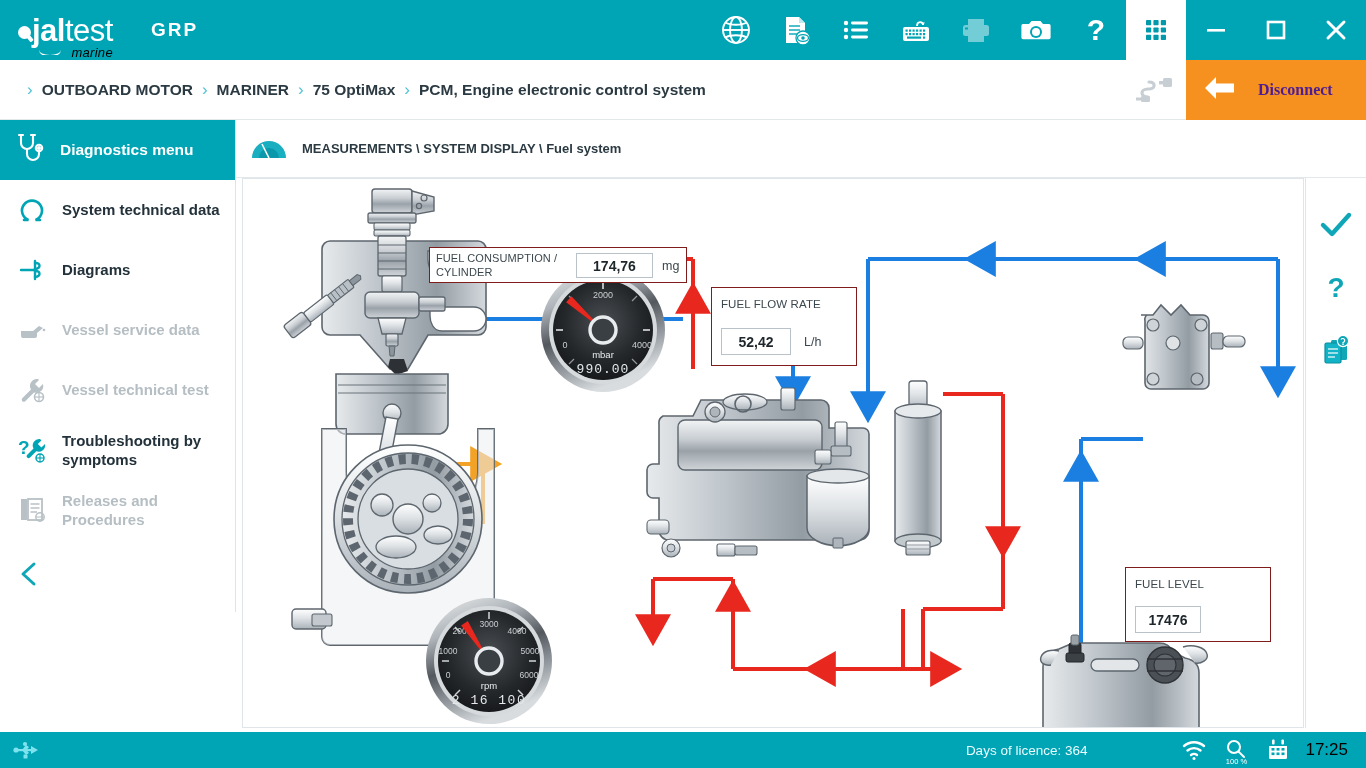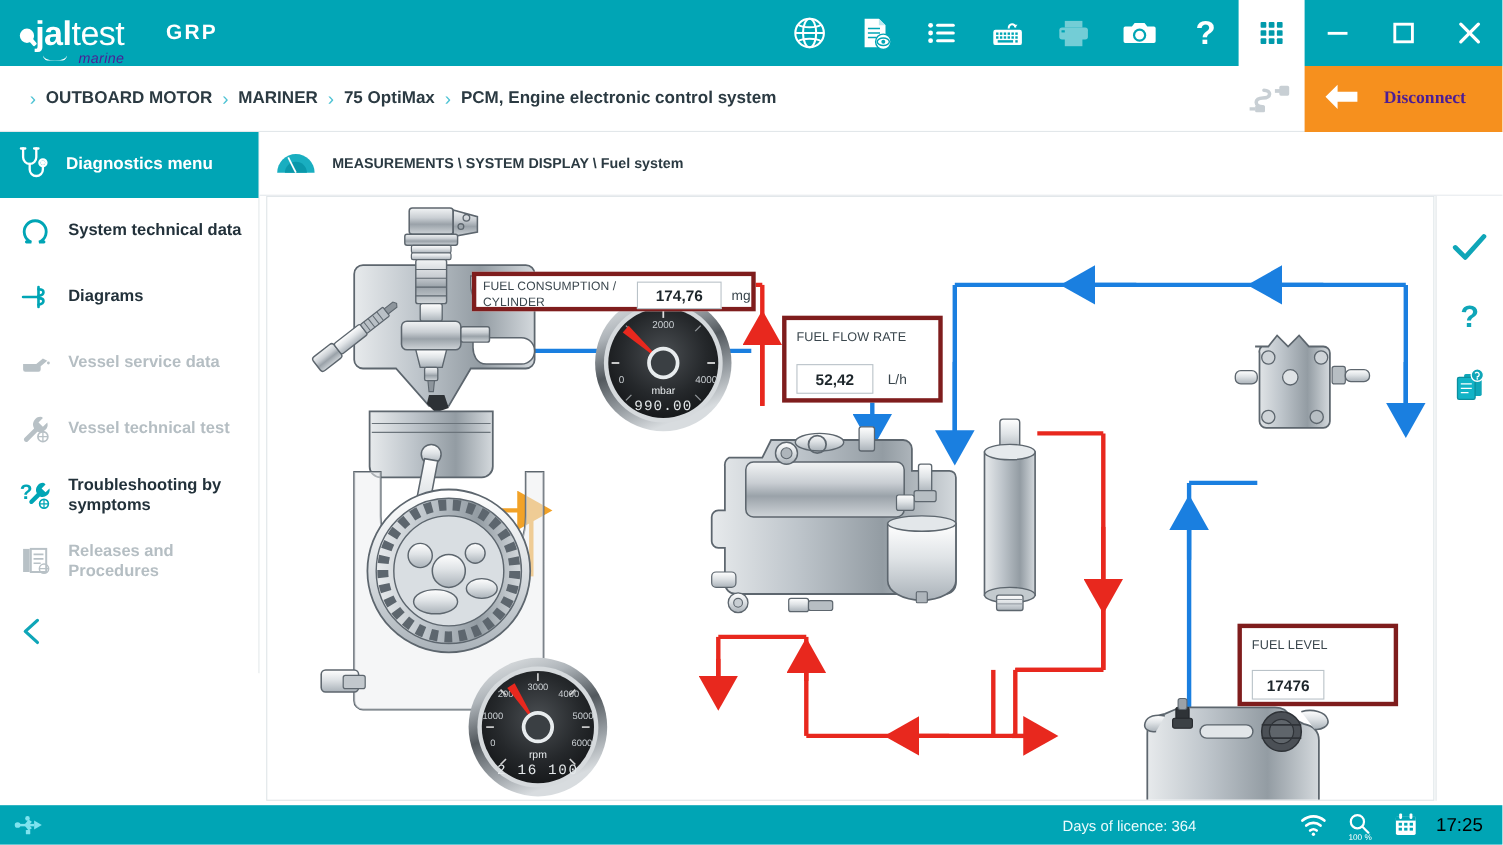--- a/index.html
+++ b/index.html
@@ -30,21 +30,21 @@
   }
   .logo-dot:after {
     content: ""; position: absolute; width: 4px; height: 7px;
     background: #ffffff; transform: rotate(-40deg);
     right: -1px; bottom: -3px; border-radius: 1px;
   }
   .logo-jal { font-size: 31px; font-weight: bold; color: #ffffff; letter-spacing: -0.5px; }
   .logo-test { font-size: 31px; font-weight: normal; color: #ffffff; letter-spacing: -0.5px; }
   .logo-marine {
     position: absolute; right: 0; bottom: -13px;
-    font-size: 13px; font-style: italic; color: #4c1d95;
+    font-size: 13px; font-style: italic; color: #000000;
     letter-spacing: 0.3px;
   }
   .logo-swoosh {
     position: absolute; right: 52px; bottom: -9px;
     width: 22px; height: 7px; overflow: hidden;
   }
   .logo-swoosh:before {
     content:""; position:absolute; width: 22px; height: 12px;
     border-bottom: 2.5px solid #fff; border-radius: 50%;
     left: 0; top: -5px;
@@ -159,21 +159,21 @@
     display: flex; flex-direction: column; align-items: center;
     padding-top: 16px;
   }
   .rail-btn {
     width: 52px; height: 62px; display: flex; align-items: center;
     justify-content: center; color: #0fa6b8; cursor: pointer;
   }
 
   
   .readout {
-    position: absolute; border: 4px solid #7f1d1d; background: #ffffff;
+    position: absolute; border: 1px solid #7f1d1d; background: #ffffff;
     font-size: 11.5px; color: #3b474e;
   }
   .readout .cap {
     padding: 5px 7px 0 7px; line-height: 1.25; letter-spacing: 0.1px;
   }
   .readout .val {
     border: 1px solid #b9c2c8; font-size: 14px; font-weight: bold;
     color: #1d262b; text-align: center; background: #fff;
     display: flex; align-items: center; justify-content: center;
   }

